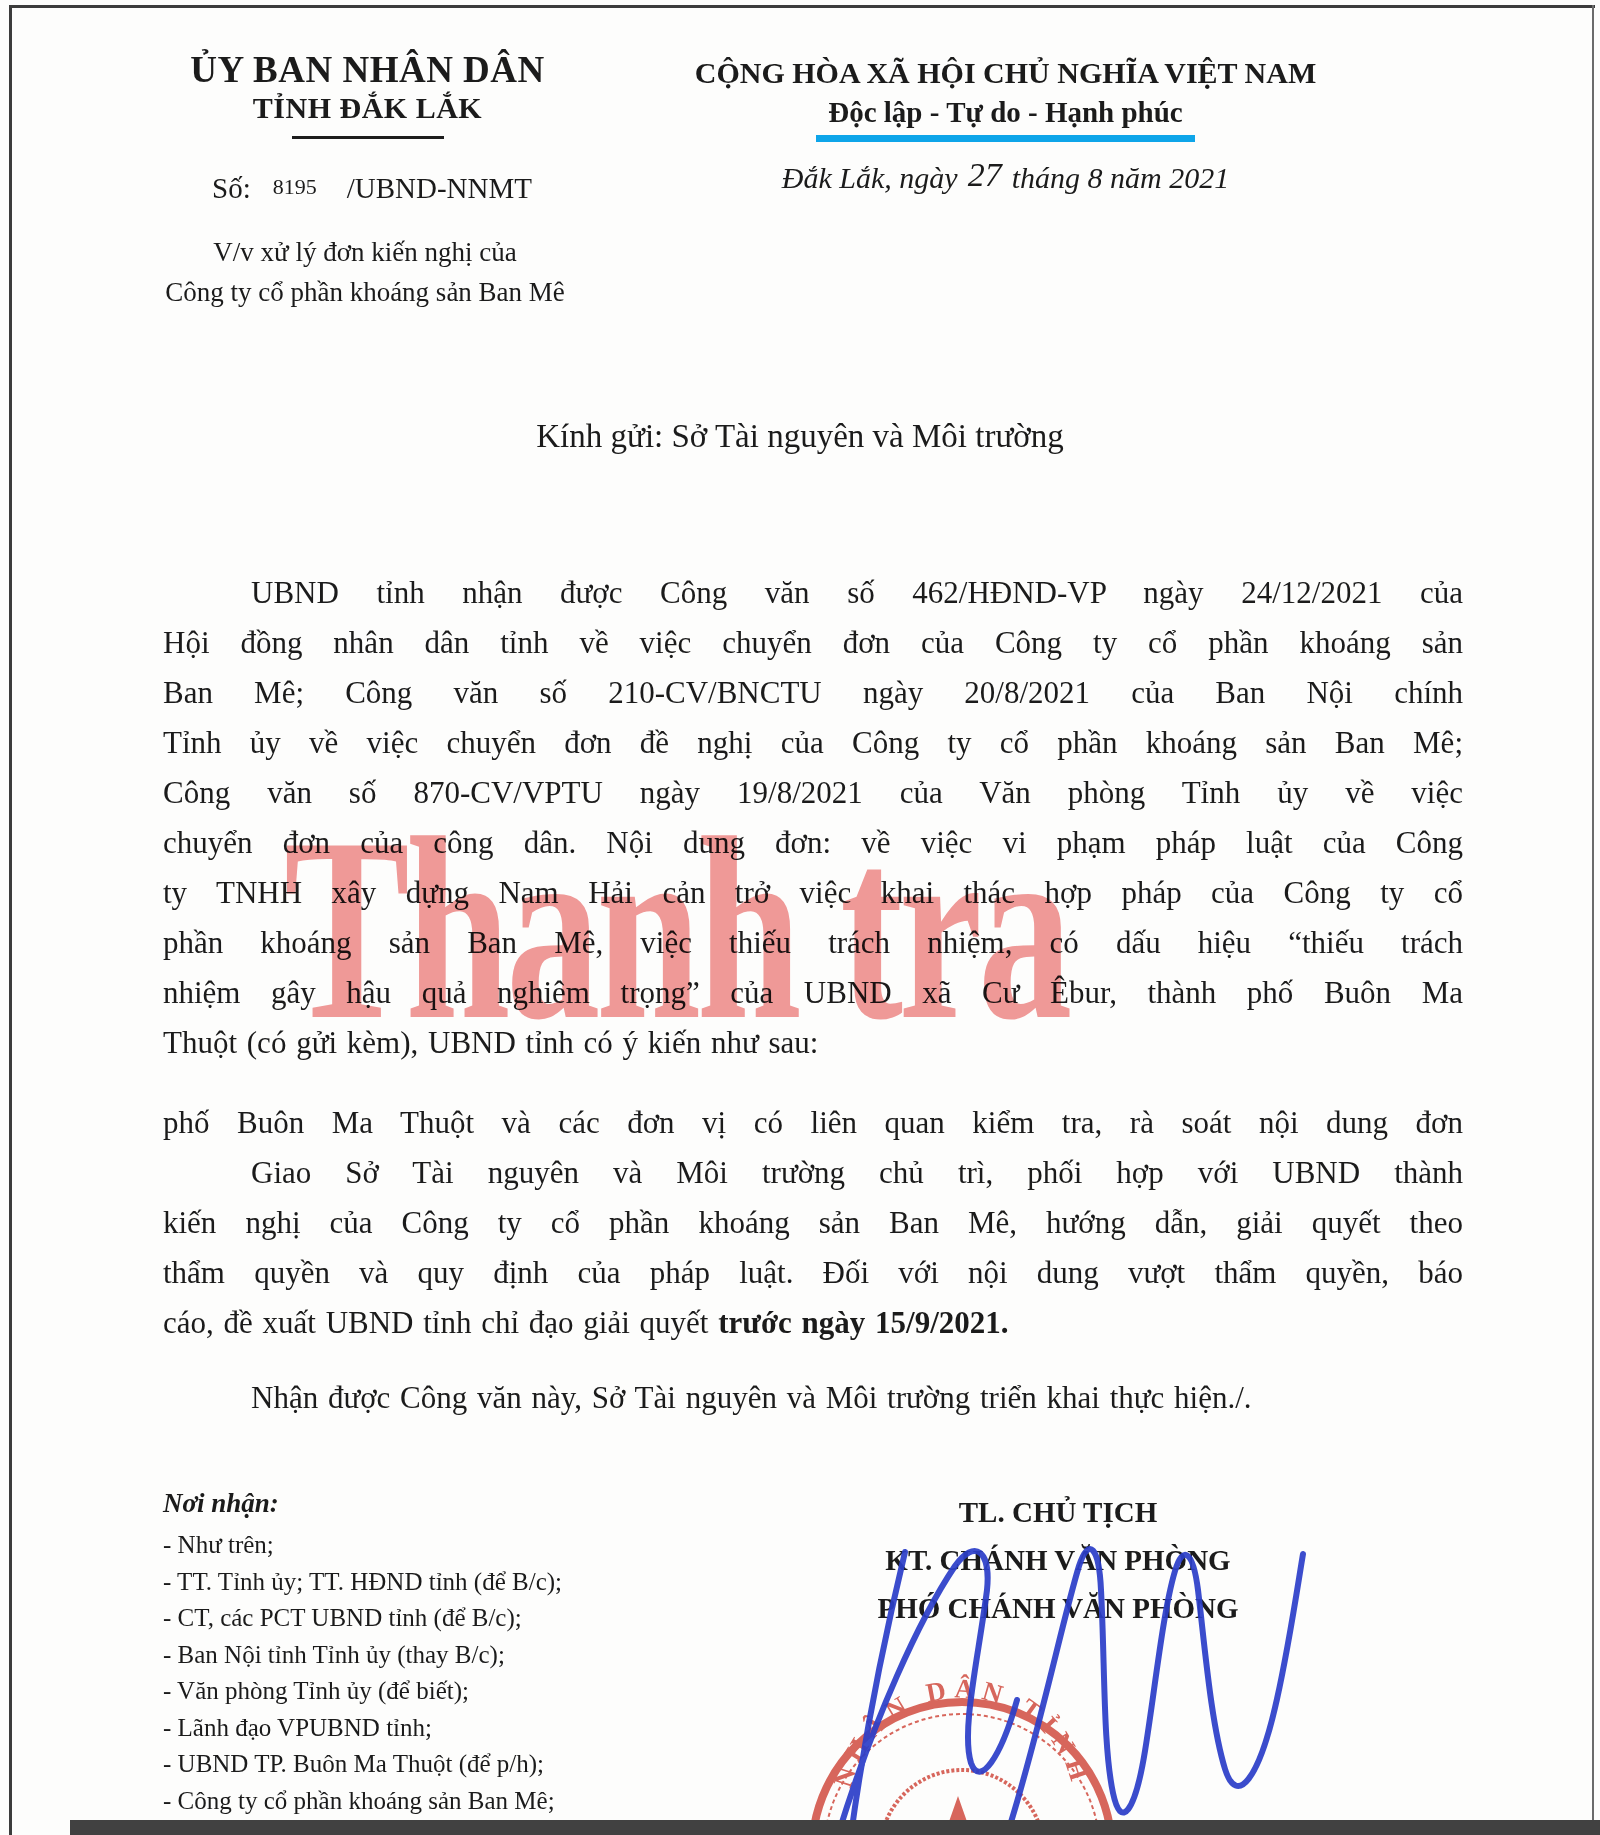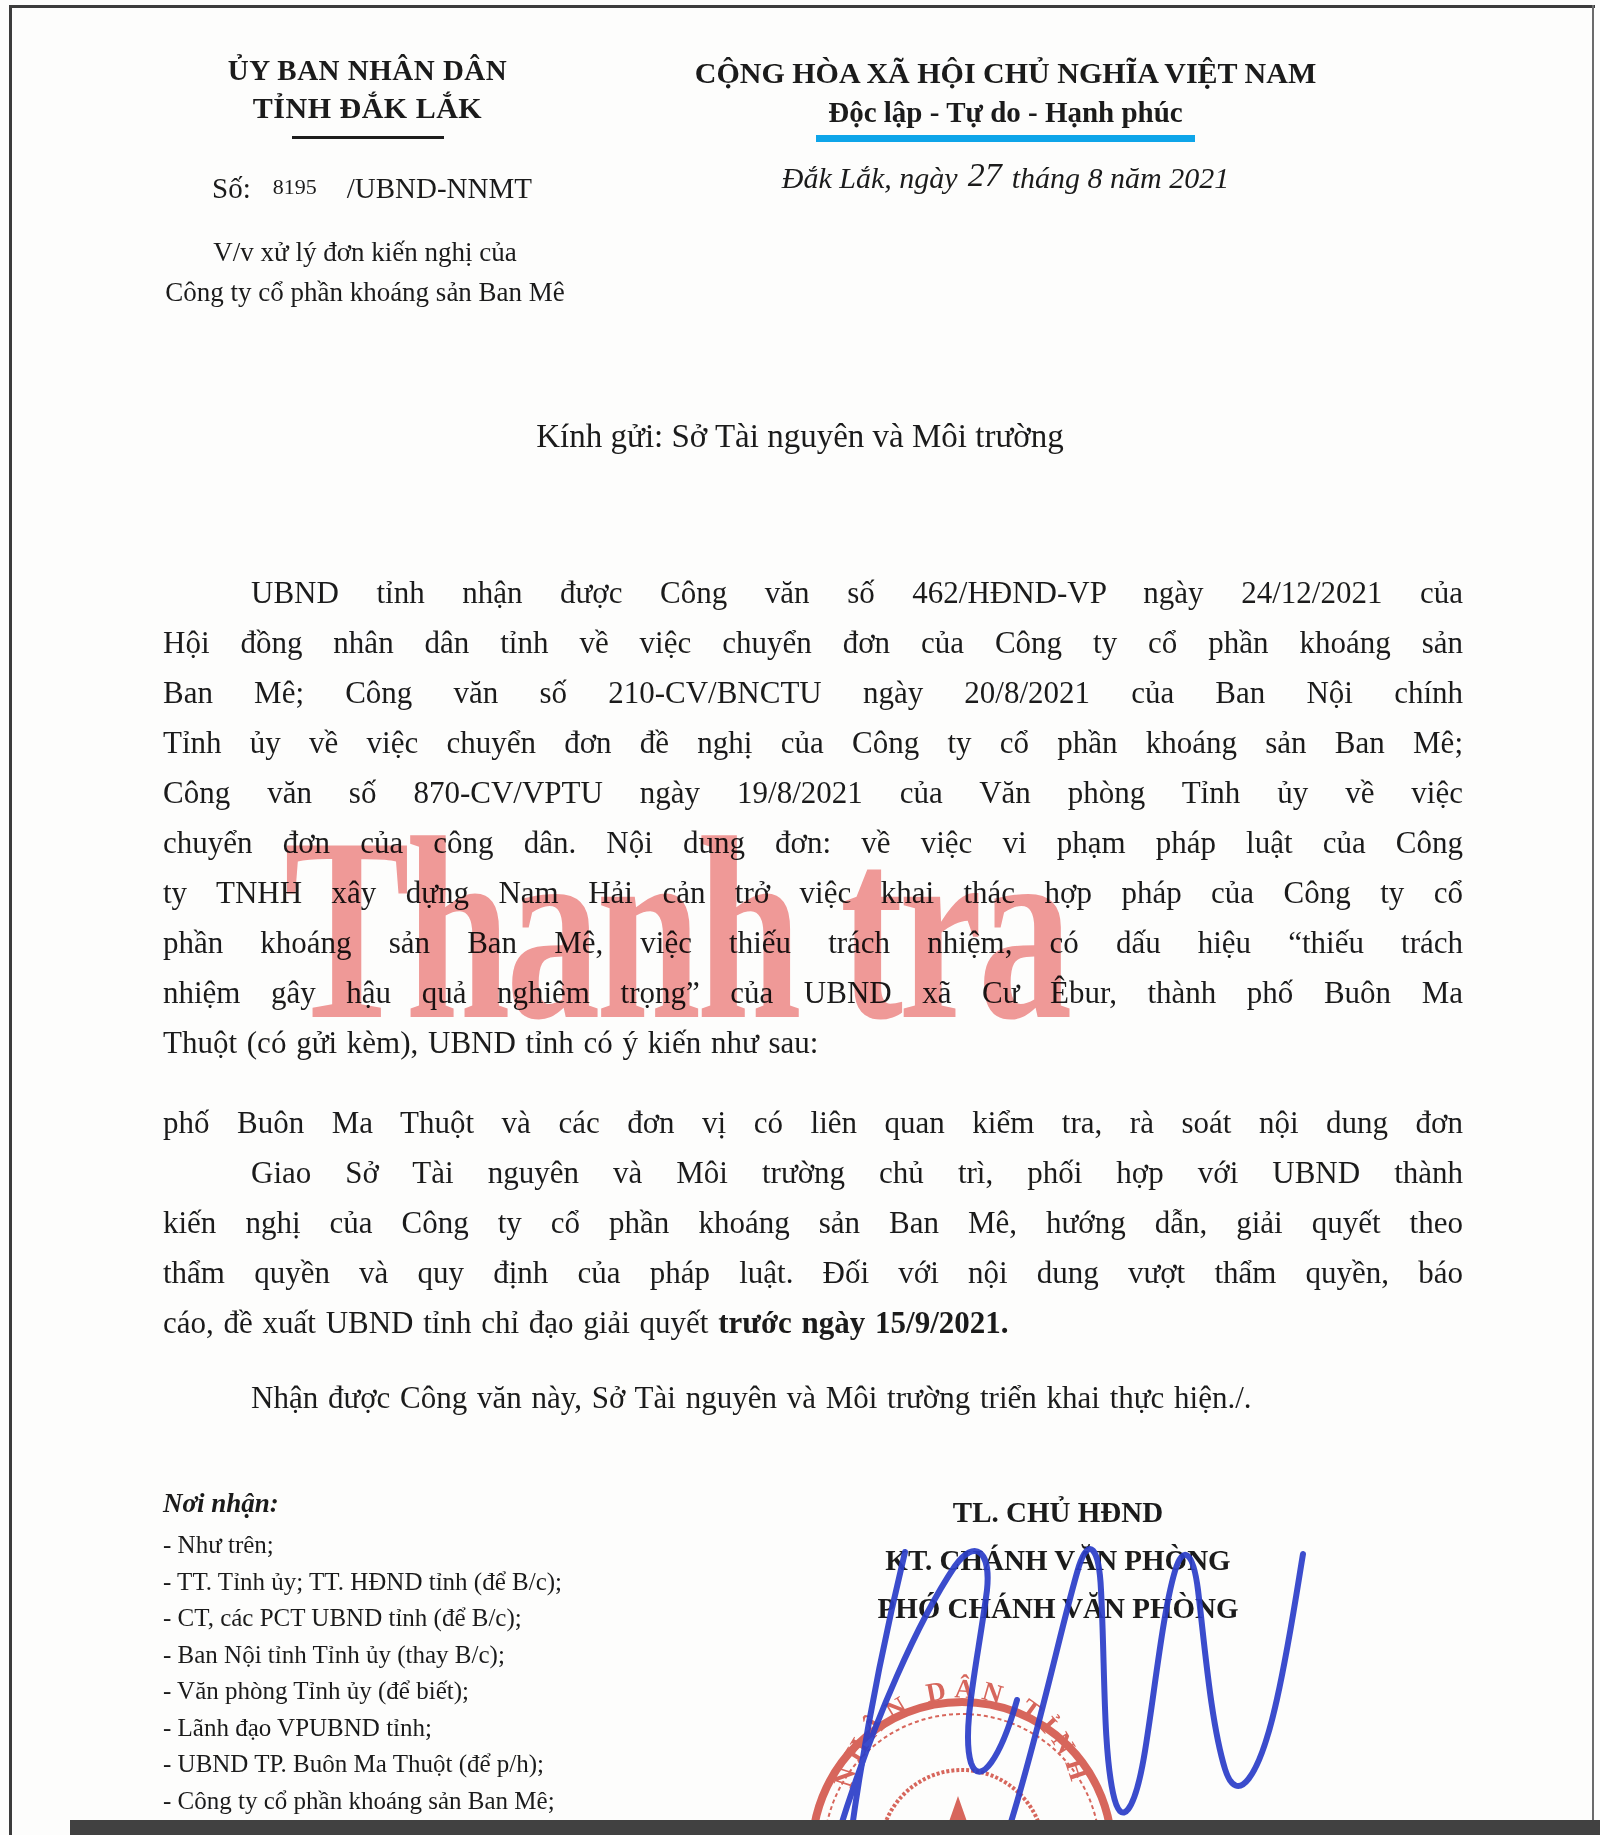--- a/index.html
+++ b/index.html
@@ -8,21 +8,21 @@
     overflow:hidden;font-family:"Liberation Serif","DejaVu Serif",serif;color:#1b1b1b;
   }
   
   .edge-left{position:absolute;left:9px;top:5px;width:3px;height:1830px;background:#3c3c3c;}
   .edge-top{position:absolute;left:9px;top:5px;width:1586px;height:3px;background:#3c3c3c;}
   .edge-right{position:absolute;left:1592px;top:5px;width:2px;height:1830px;background:#6b6b6b;}
   .edge-bottom-bar{position:absolute;left:70px;top:1820px;width:1530px;height:15px;background:#414141;z-index:9;}
 
   
   .hdr-left{position:absolute;left:115px;top:52px;width:505px;text-align:center;}
-  .org1{font-weight:bold;font-size:29px;line-height:36px;letter-spacing:.5px;}
+  .org1{font-weight:bold;font-size:37px;line-height:36px;letter-spacing:.5px;}
   .org2{font-weight:bold;font-size:30px;line-height:40px;letter-spacing:.5px;}
   .hdr-left .rule{width:152px;height:0;border-top:3px solid #1d1d1d;margin:8px auto 0 auto;}
   .hdr-right{position:absolute;left:608px;top:46px;width:795px;text-align:center;}
   .nat1{font-weight:bold;font-size:30px;line-height:38px;margin-top:8px;}
   .nat2{display:inline-block;font-weight:bold;font-size:29px;line-height:40px;
         border-bottom:7px solid #0ea5e9;padding:0 12px 3px 12px;}
   .doc-number{position:absolute;left:212px;top:172px;font-size:29px;white-space:nowrap;}
   .num-inserted{font-size:22px;position:relative;top:-4px;margin:0 30px 0 22px;}
   .dateline{position:absolute;left:608px;top:158px;width:795px;text-align:center;
         font-style:italic;font-size:30px;white-space:nowrap;}
@@ -126,21 +126,21 @@
     <div>- CT, các PCT UBND tỉnh (để B/c);</div>
     <div>- Ban Nội tỉnh Tỉnh ủy (thay B/c);</div>
     <div>- Văn phòng Tỉnh ủy (để biết);</div>
     <div>- Lãnh đạo VPUBND tỉnh;</div>
     <div>- UBND TP. Buôn Ma Thuột (để p/h);</div>
     <div>- Công ty cổ phần khoáng sản Ban Mê;</div>
     <div class="addr">(Đ/c: thôn 8, xã Cư Êbur, TP. Buôn Ma Thuột)</div>
   </div>
 
   <div class="sig-block">
-    <div>TL. CHỦ HĐND</div>
+    <div>TL. CHỦ TỊCH</div>
     <div>KT. CHÁNH VĂN PHÒNG</div>
     <div>PHÓ CHÁNH VĂN PHÒNG</div>
   </div>
 
   <svg class="artwork" viewBox="0 0 1600 1835">
 
     <g opacity="0.82">
       <circle cx="962" cy="1852" r="150" fill="none" stroke="#cf4639" stroke-width="8"></circle>
       <circle cx="962" cy="1852" r="138" fill="none" stroke="#cf4639" stroke-width="2" stroke-dasharray="4 3"></circle>
       <circle cx="962" cy="1852" r="82" fill="none" stroke="#cf4639" stroke-width="4" stroke-dasharray="3 2"></circle>

